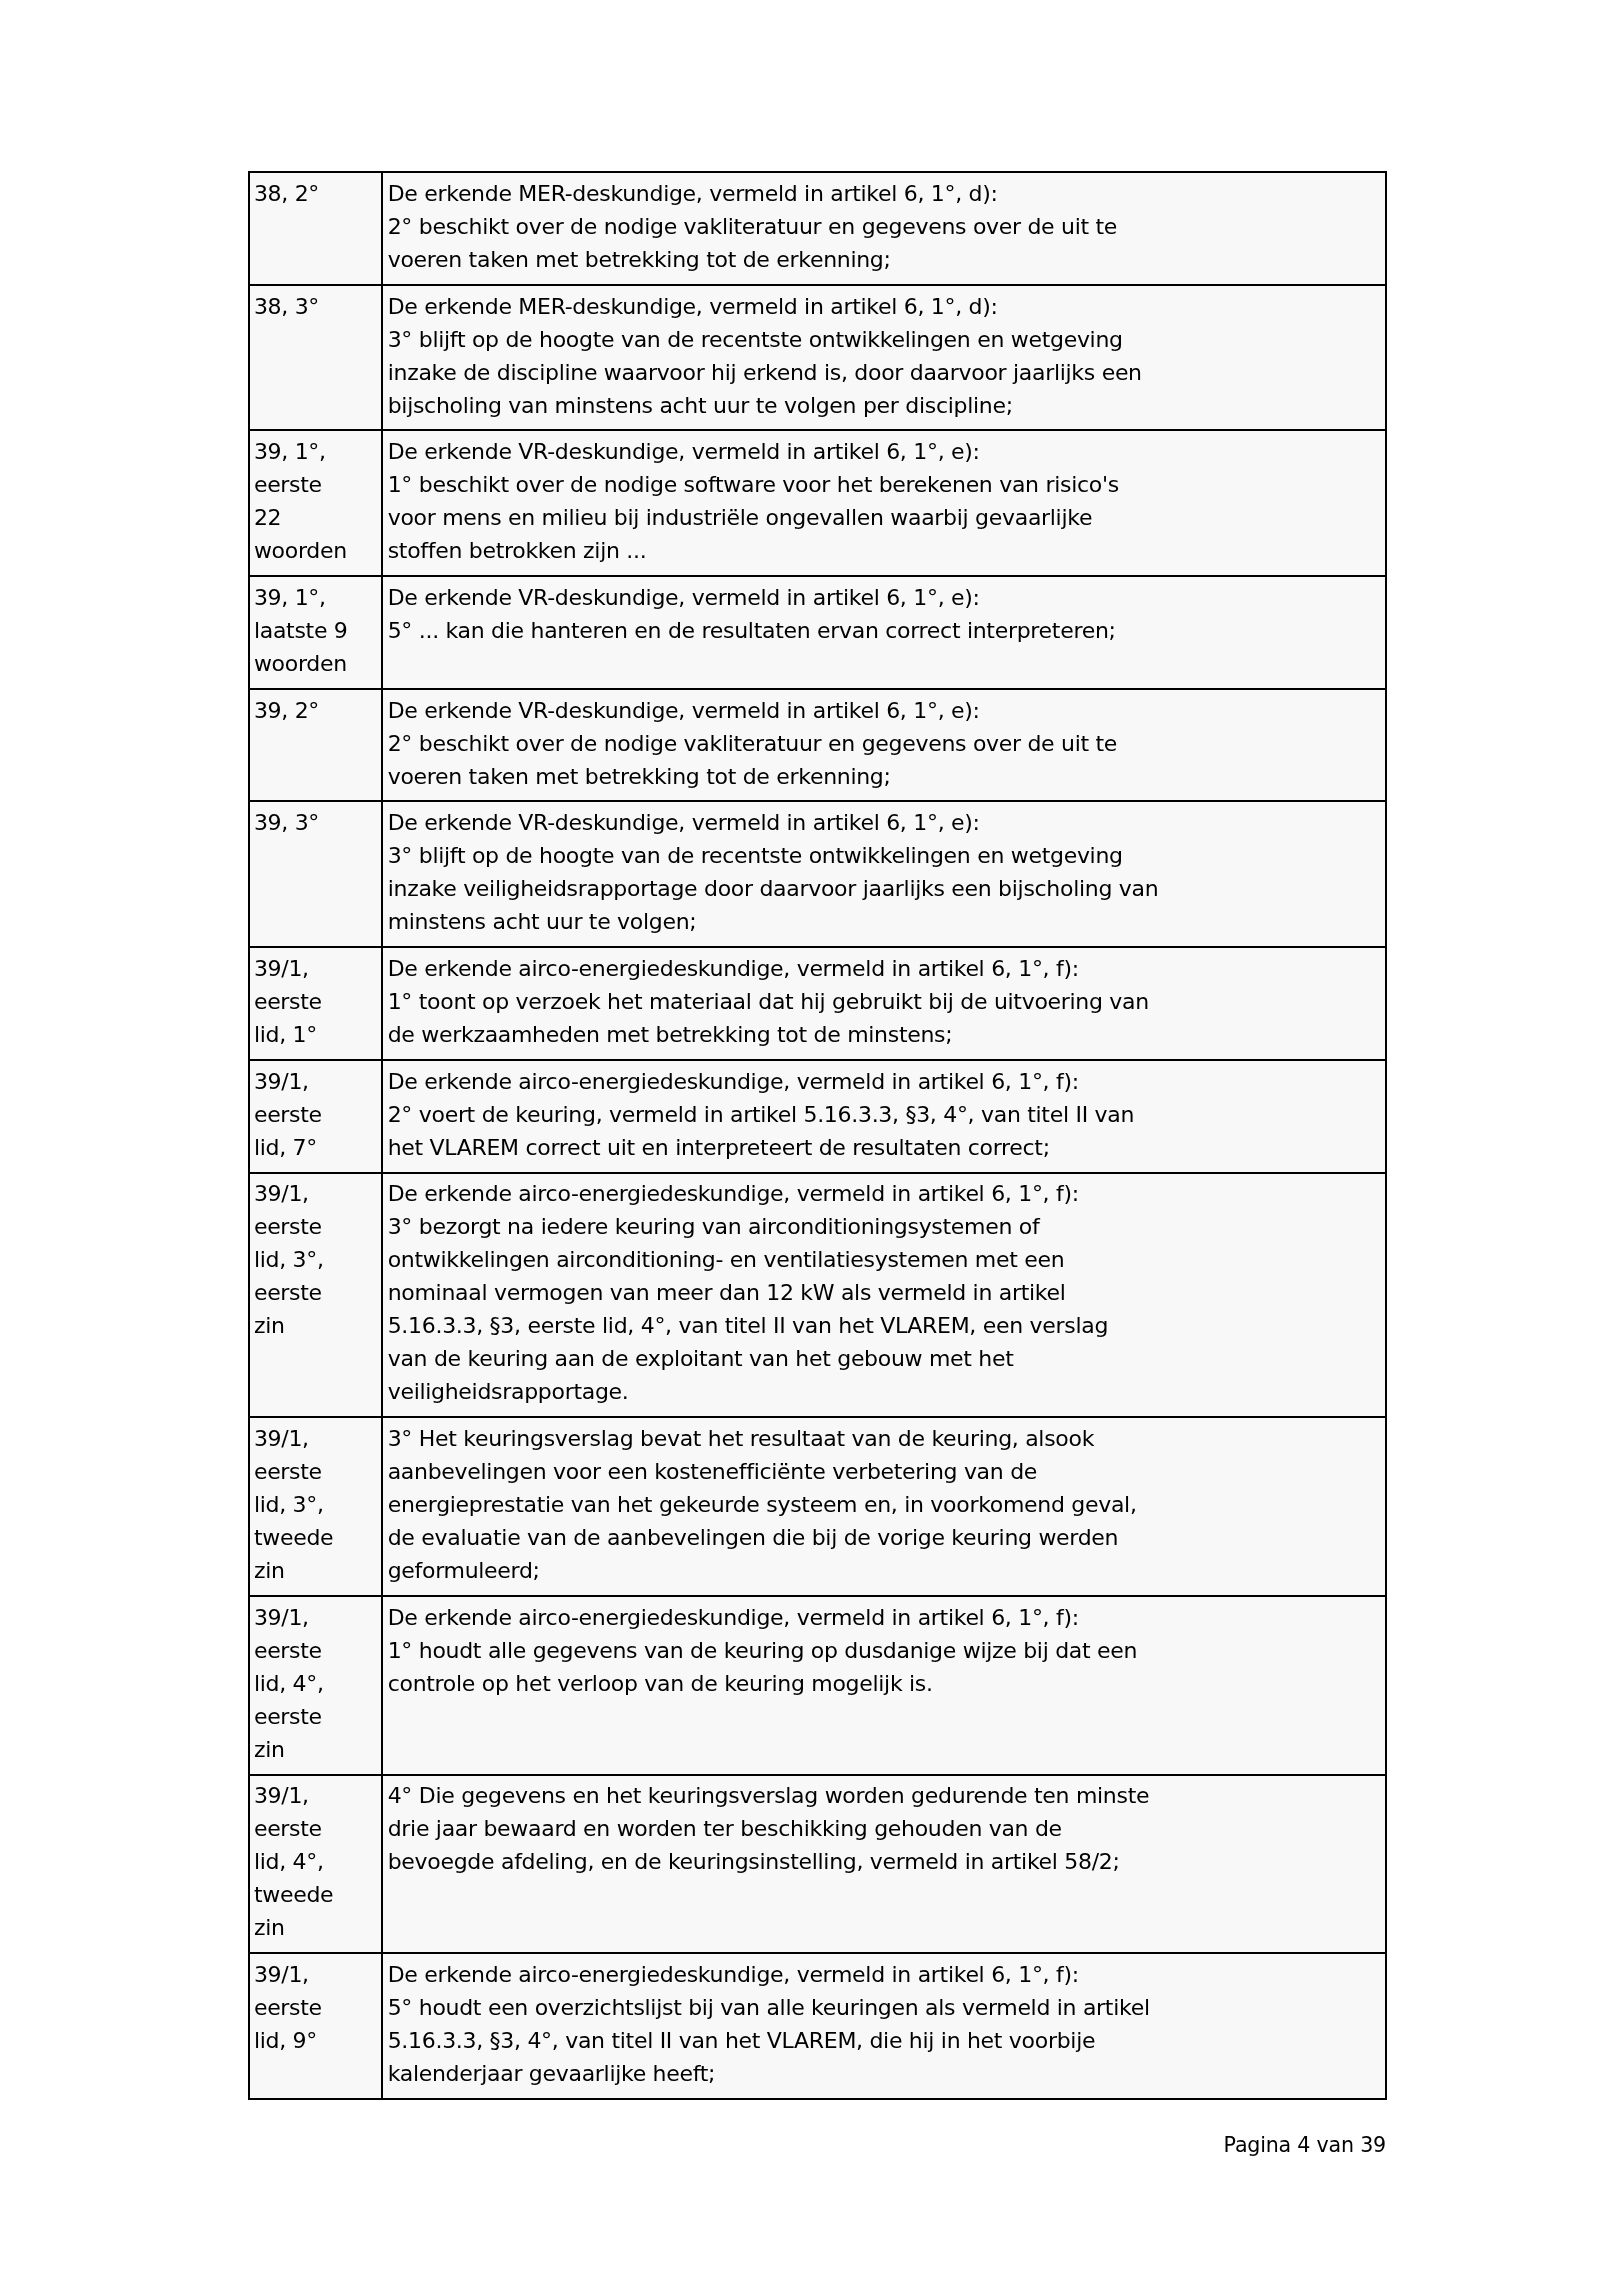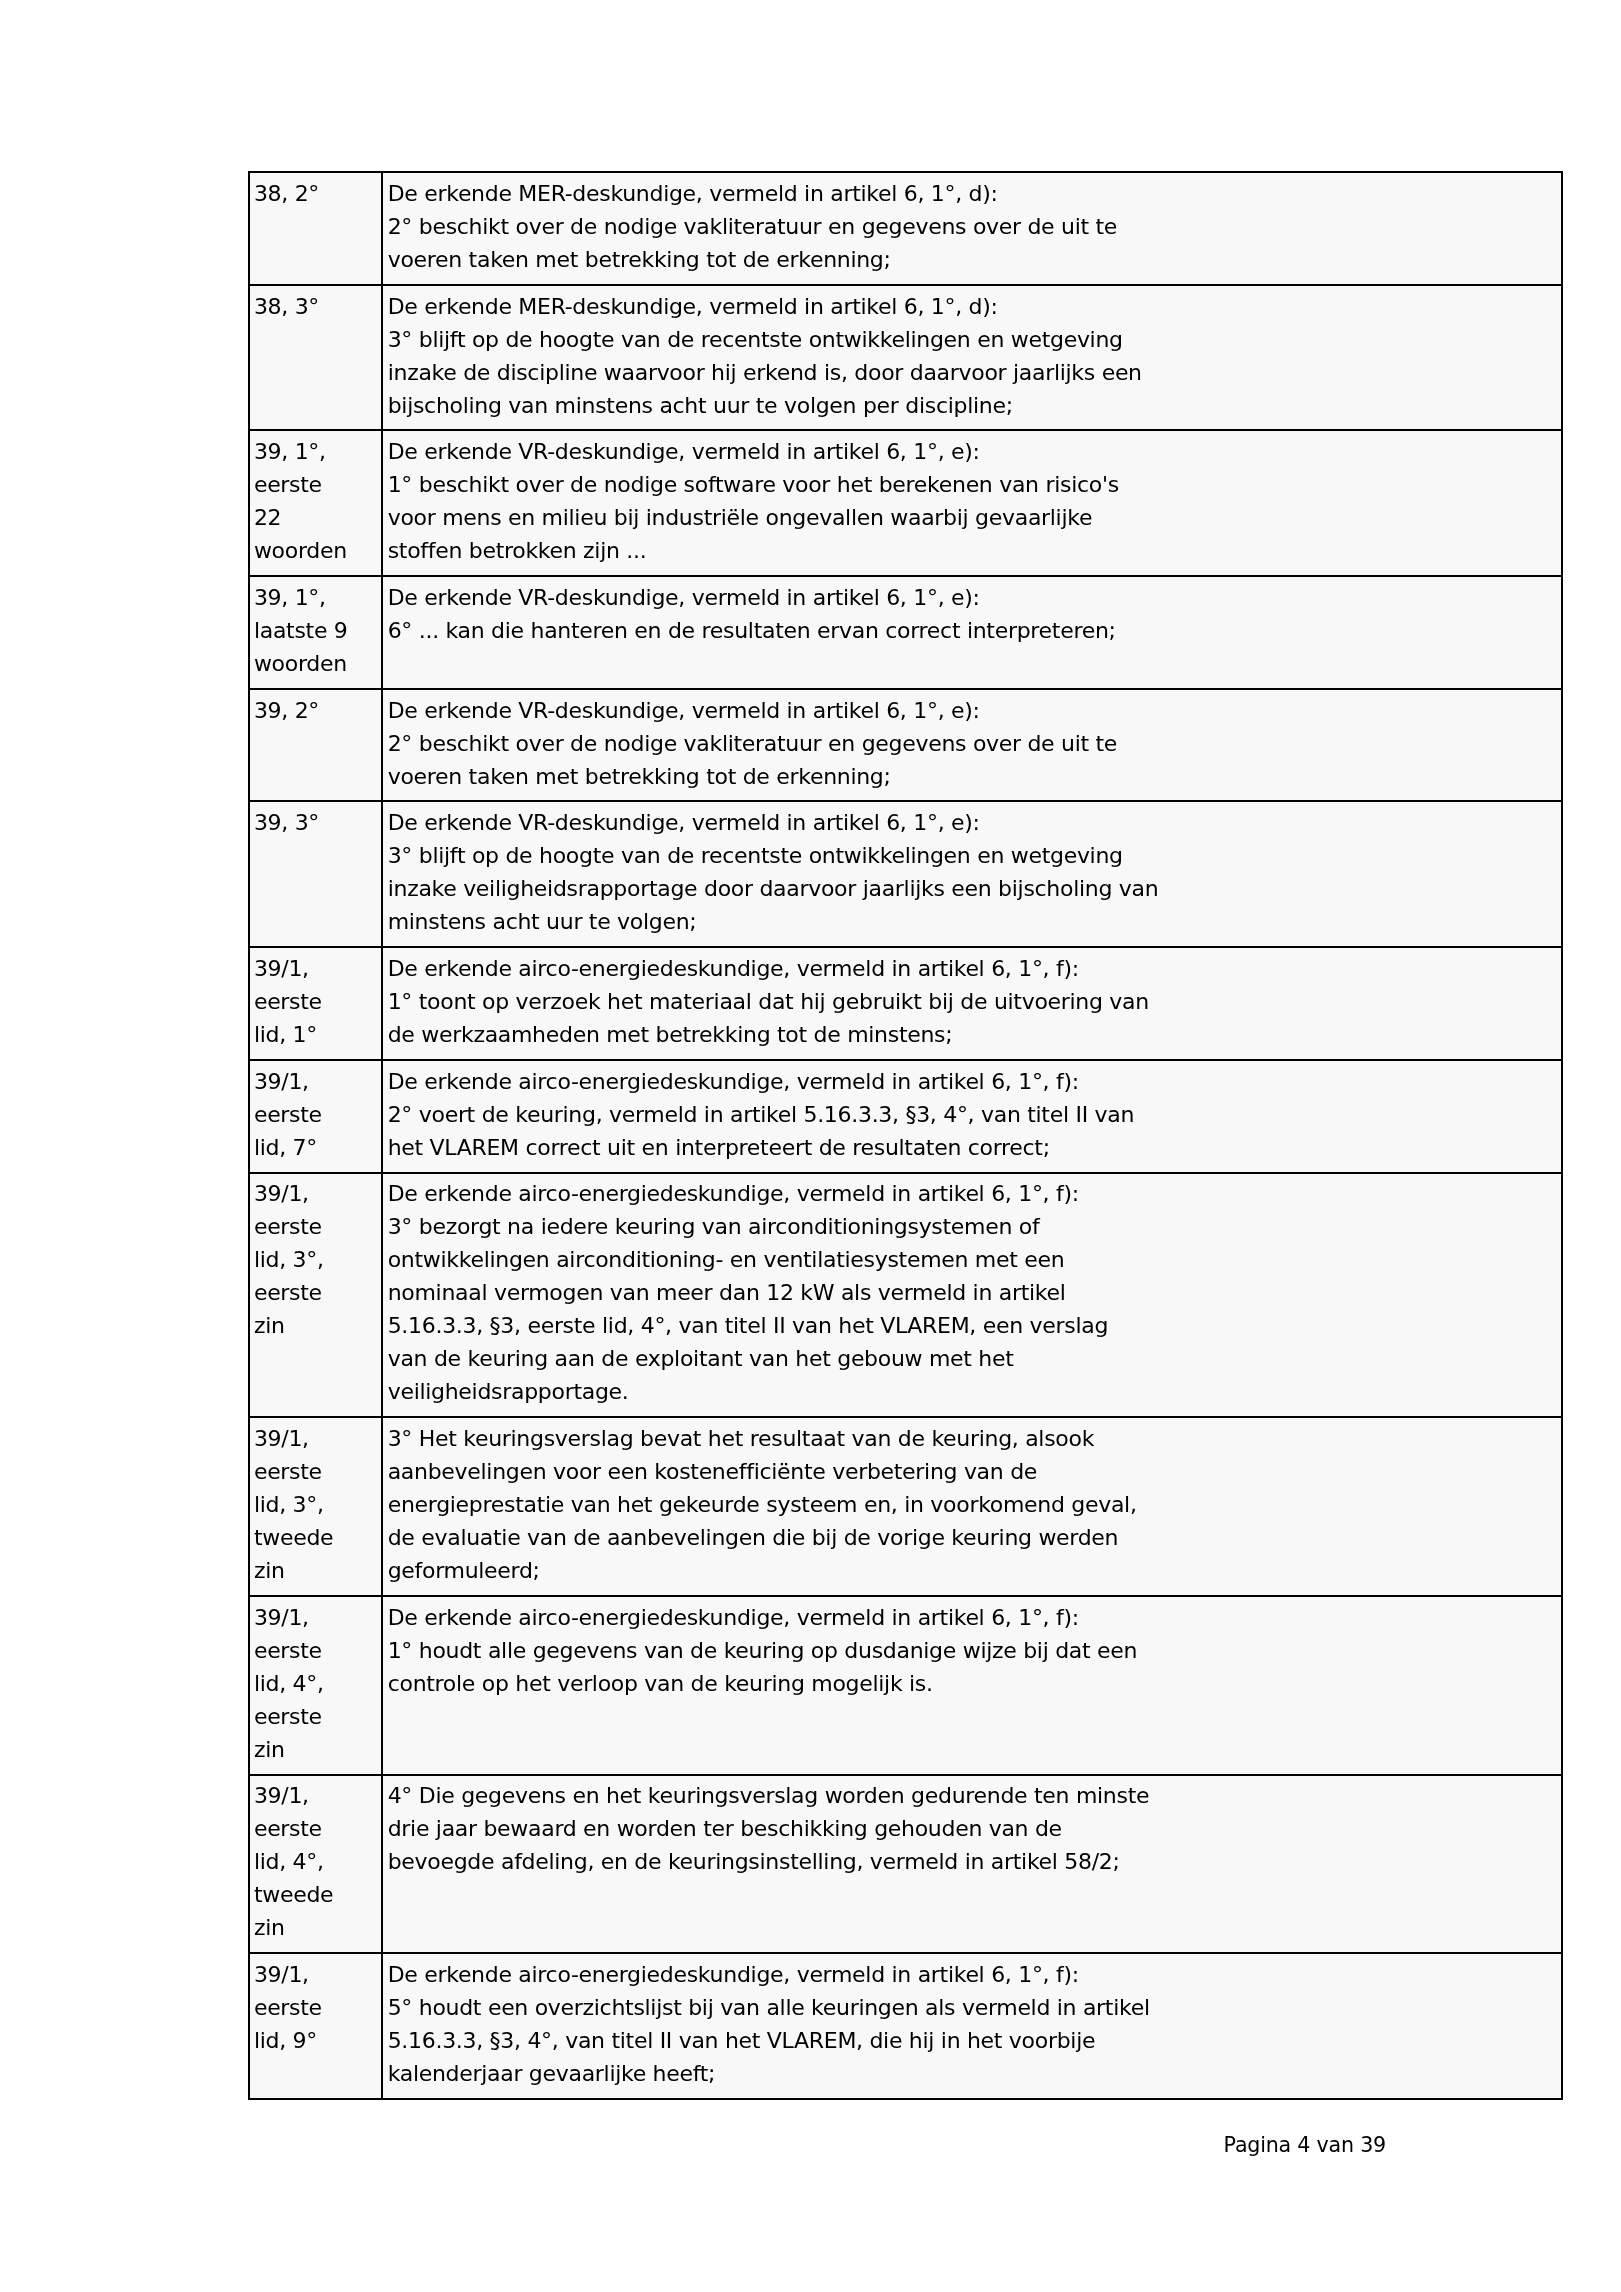--- a/index.html
+++ b/index.html
@@ -12,21 +12,21 @@
     height: 2293px;
     position: relative;
     overflow: hidden;
     font-family: "DejaVu Sans", sans-serif;
     color: #000000;
   }
   .page-table {
     position: absolute;
     left: 248px;
     top: 171px;
-    width: 1315px;
+    width: 1139px;
     border-collapse: collapse;
     table-layout: fixed;
   }
   .page-table td {
     border: 2.9px solid #000000;
     background: #f8f8f8;
     vertical-align: top;
     padding: 3.9px 3.9px 7.8px 4.9px;
     font-size: 22px;
     line-height: 33px;
@@ -92,21 +92,21 @@
         </td>
       </tr>
       <tr>
         <td class="ref">
           <span class="line">39, 1°,</span>
           <span class="line">laatste 9</span>
           <span class="line">woorden</span>
         </td>
         <td>
           <span class="line">De erkende VR-deskundige, vermeld in artikel 6, 1°, e):</span>
-          <span class="line">6° ... kan die hanteren en de resultaten ervan correct interpreteren;</span>
+          <span class="line">5° ... kan die hanteren en de resultaten ervan correct interpreteren;</span>
           <span class="line"></span>
         </td>
       </tr>
       <tr>
         <td class="ref">
           <span class="line">39, 2°</span>
         </td>
         <td>
           <span class="line">De erkende VR-deskundige, vermeld in artikel 6, 1°, e):</span>
           <span class="line">2° beschikt over de nodige vakliteratuur en gegevens over de uit te</span>

